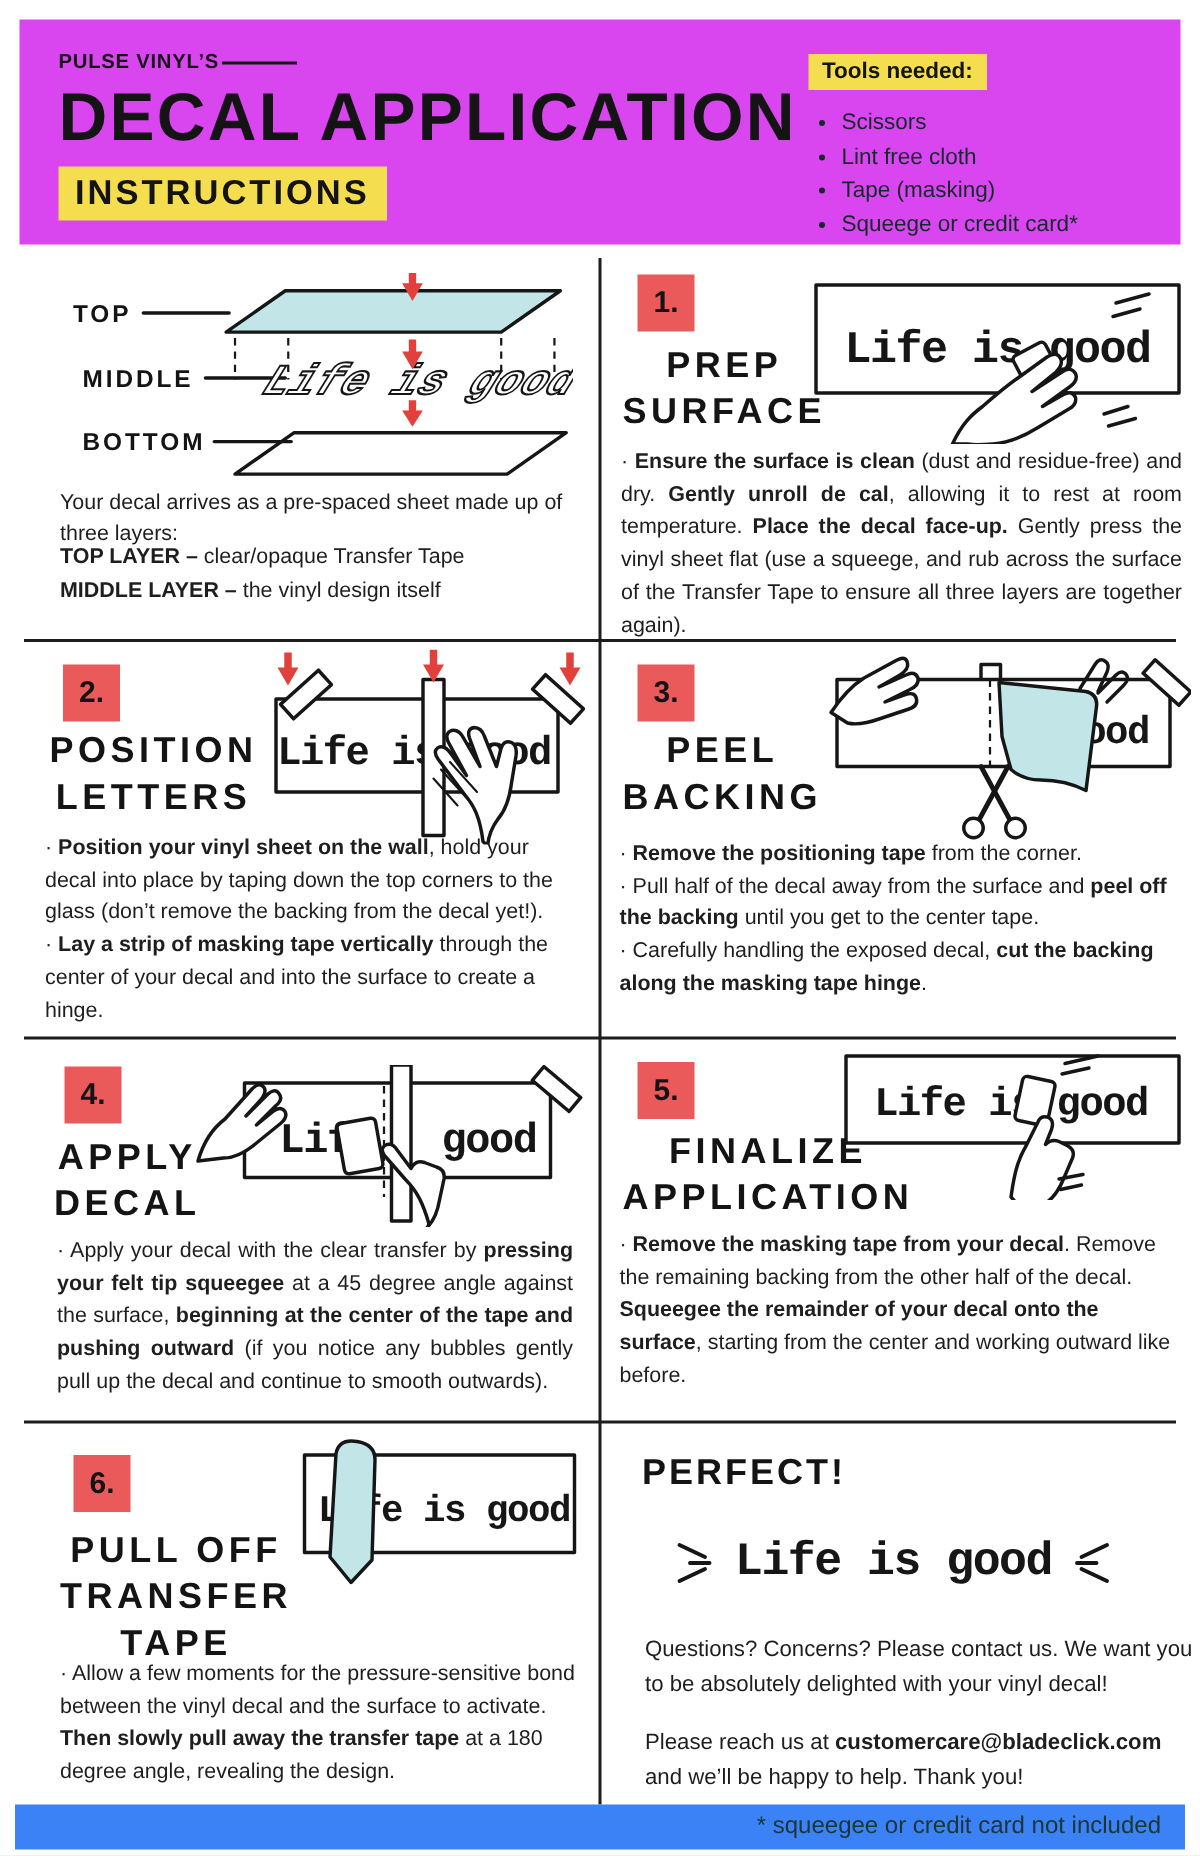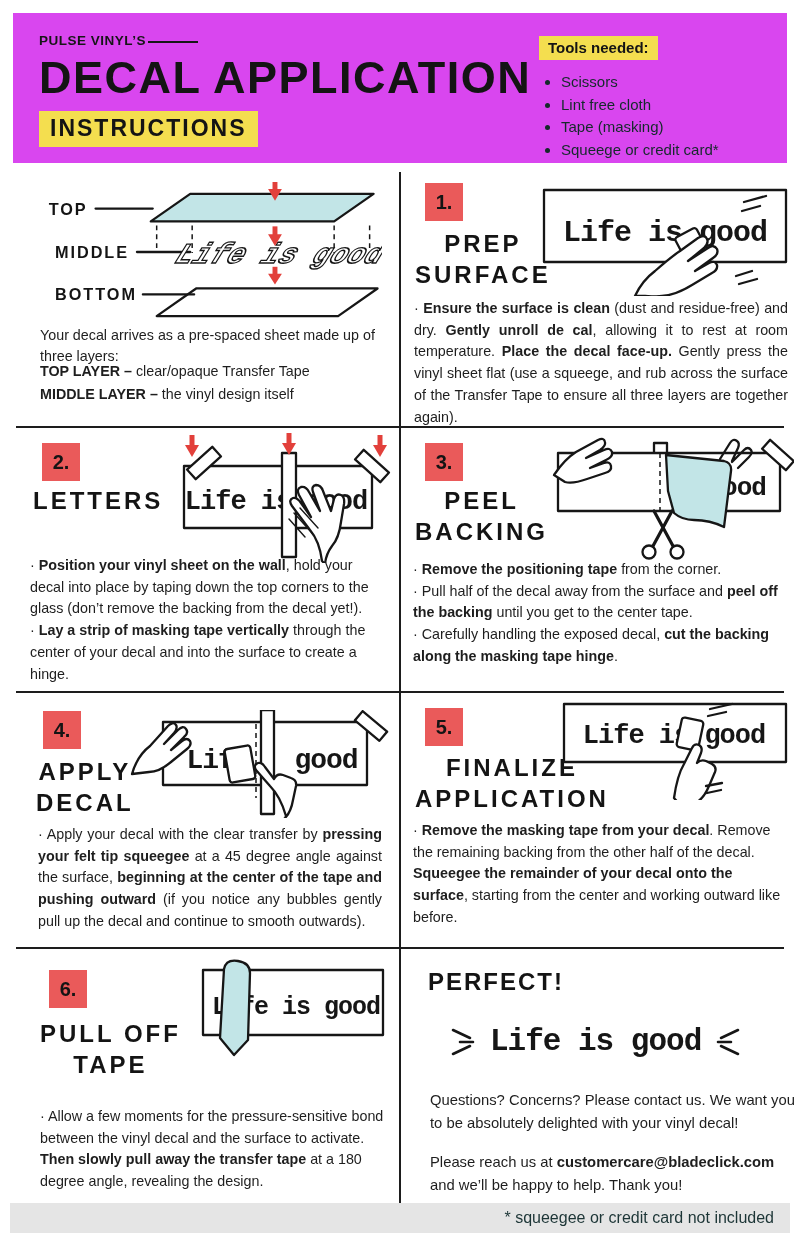--- a/index.html
+++ b/index.html
@@ -47,21 +47,21 @@
   
   .perfect{padding:20px 10px 0 28px;}
   .perfect h2{margin:0;font-size:24px;font-weight:800;letter-spacing:2px;color:#141414;}
   .perfect-logo{margin:28px 0 0 22px;display:flex;align-items:center;gap:14px;
                 font-family:"Liberation Mono","DejaVu Sans Mono",monospace;font-weight:700;
                 font-size:31px;letter-spacing:-1px;color:#161616;}
   .perfect-body{margin:30px 2px 0 2px;width:368px;font-size:14.8px;line-height:1.55;}
   .perfect-body .rich-line + .rich-line{margin-top:16px;}
   .perfect-body .b{font-weight:700;}
   
-  .footbar{position:absolute;left:10px;right:10px;top:1203px;height:30px;background:#e5e5e5;
+  .footbar{position:absolute;left:10px;right:10px;top:1203px;height:30px;background:#3b82f6;
            display:flex;align-items:center;justify-content:flex-end;padding-right:16px;
            box-sizing:border-box;font-size:16px;color:#1c3536;}
 </style>
 </head>
 <body>
 
 <div class="page">
 
   <header class="banner">
     <div>
@@ -140,20 +140,21 @@
         </g>
       </svg>
       <div class="step-body jst" style="left:14px;right:12px;top:128px">
           <div class="rich-line"><span>· </span><span class="b">Ensure the surface is clean</span><span> (dust and residue-free) and dry. </span><span class="b">Gently unroll de cal</span><span>, allowing it to rest at room temperature. </span><span class="b">Place the decal face-up.</span><span> Gently press the vinyl sheet flat (use a squeege, and rub across the surface of the Transfer Tape to ensure all three layers are together again).</span></div>
         </div>
     </section>
 
     <section class="cell">
       <div class="step-num" style="left:42px;top:16px">2.</div>
       <h2 class="step-title" style="left:33px;top:58px">
+        <span>POSITION</span>
           <span>LETTERS</span>
       </h2>
       <svg class="art" style="left:176px;top:6px;width:218px;height:130px" viewBox="0 0 218 130">
         <rect class="wfill" x="8" y="33" width="188" height="62"></rect>
         <text class="logo" x="100" y="76" font-size="27">Life is good</text>
         <g transform="translate(28,30) rotate(-42)">
             <rect class="wfill" x="-17" y="-6.5" width="34" height="13"></rect>
           </g>
         <g transform="translate(196,33) rotate(42)">
             <rect class="wfill" x="-17" y="-6.5" width="34" height="13"></rect>
@@ -269,20 +270,21 @@
       </svg>
       <div class="step-body" style="left:13px;right:14px;top:128px">
           <div class="rich-line"><span>· </span><span class="b">Remove the masking tape from your decal</span><span>. Remove the remaining backing from the other half of the decal. </span><span class="b">Squeegee the remainder of your decal onto the surface</span><span>, starting from the center and working outward like before.</span></div>
         </div>
     </section>
 
     <section class="cell">
       <div class="step-num" style="left:49px;top:22px">6.</div>
       <h2 class="step-title" style="left:40px;top:70px">
         <span>PULL OFF</span>
+          <span>TRANSFER</span>
           <span>TAPE</span>
       </h2>
       <svg class="art" style="left:176px;top:10px;width:212px;height:102px" viewBox="0 0 212 102">
         <rect class="wfill" x="27" y="12" width="180" height="65"></rect>
         <text class="logo" x="120" y="56" font-size="25">Life is good</text>
         <path class="teal" d="M62 3 Q50 1 48 11 L44 80 L58 97 L72 82 L74 15 Q74 5 62 3 Z"></path>
       </svg>
       <div class="step-body" style="left:40px;right:16px;top:158px">
           <div class="rich-line"><span>· Allow a few moments for the pressure-sensitive bond between the vinyl decal and the surface to activate. </span><span class="b">Then slowly pull away the transfer tape</span><span> at a 180 degree angle, revealing the design.</span></div>
         </div>

